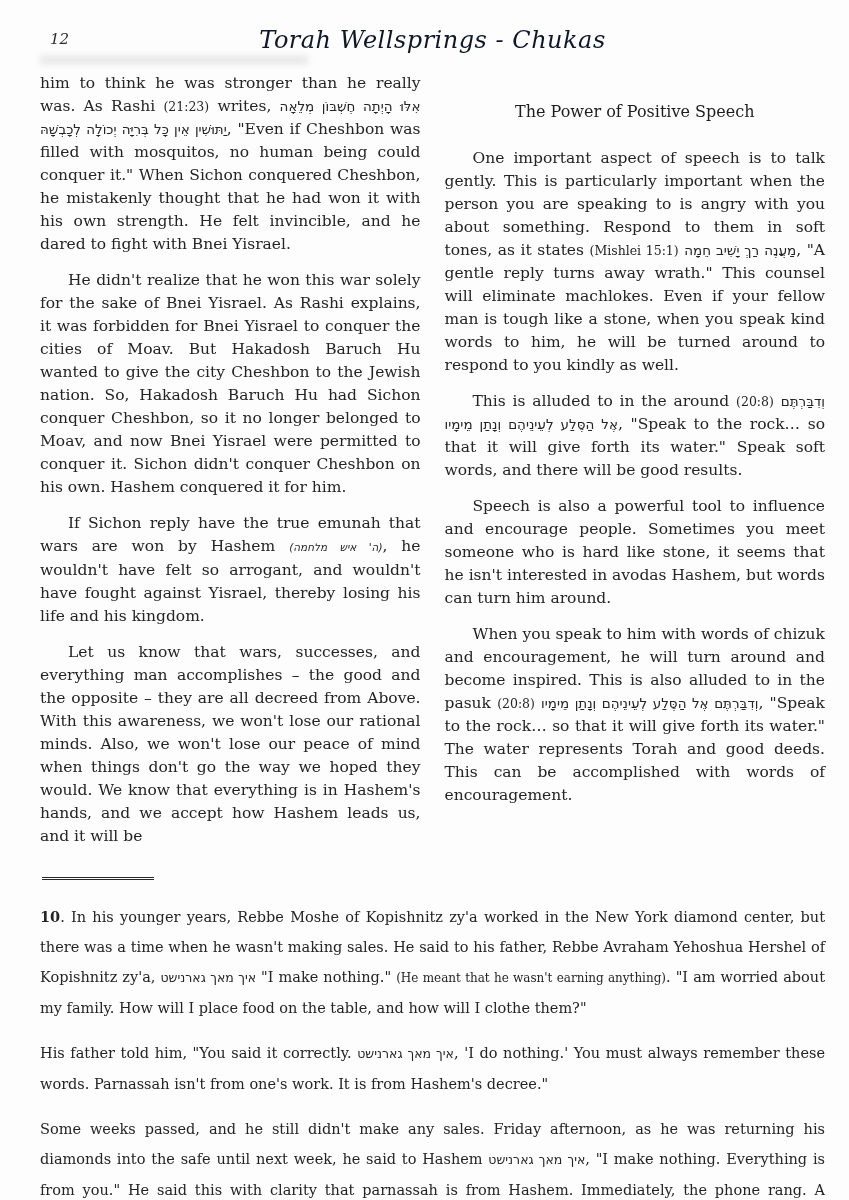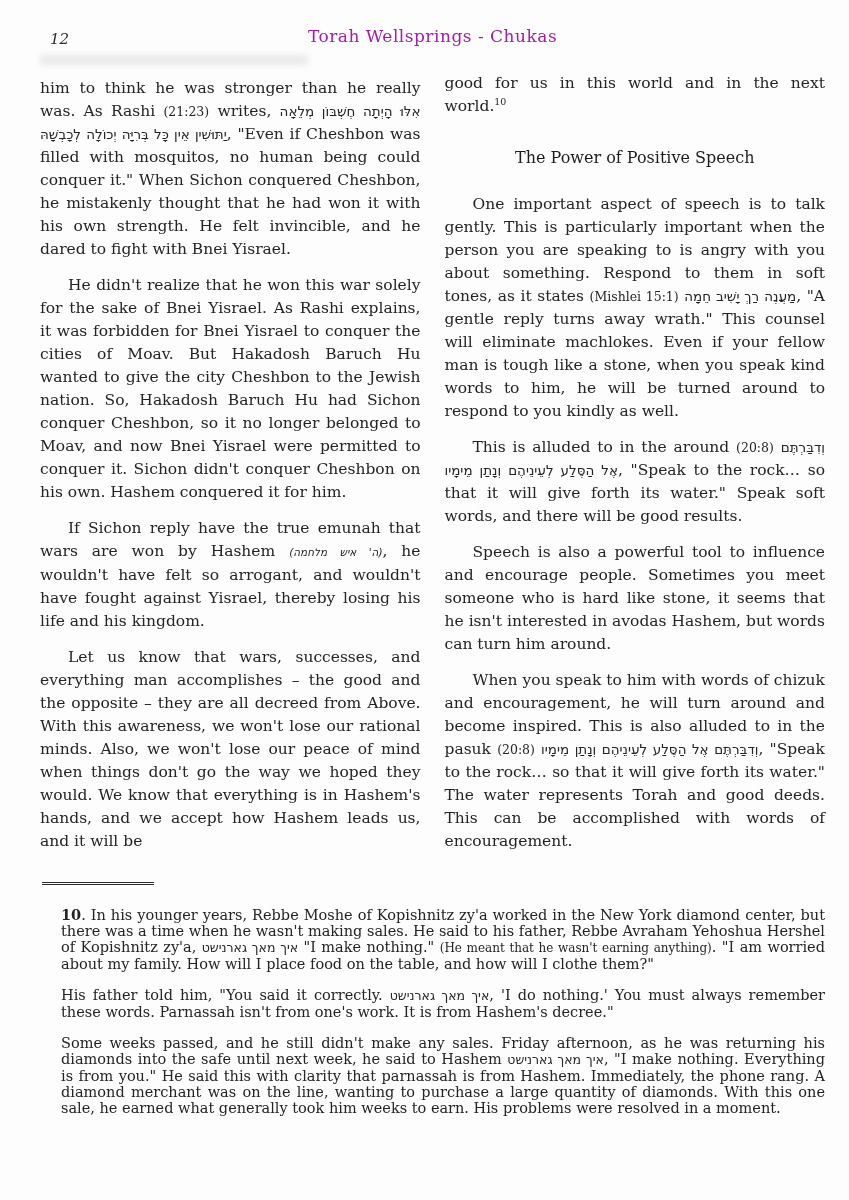--- a/index.html
+++ b/index.html
@@ -20,37 +20,37 @@
   }
   .page-number {
     position: absolute;
     left: 10px; top: 4px;
     font-style: italic;
     font-size: 15px;
     color: #2c2c2c;
   }
   .page-title {
     text-align: center;
-    font-size: 17px;
+    font-style: italic;
+    font-size: 24px;
     letter-spacing: 0.5px;
-    color: #a21caf;
+    color: #0f172a;
   }
   .header-smudge {
     position: absolute;
     left: 0px; top: 29px;
     width: 268px; height: 10px;
     background: #d9d9d9;
     filter: blur(3px);
     opacity: 0.55;
   }
   .columns {
     display: flex;
     gap: 24px;
     margin-top: 16px;
-    align-items: flex-end;
   }
   .col { width: 383px; box-sizing: border-box; }
   .body-par {
     margin: 0 0 13px 0;
     font-size: 15.5px;
     line-height: 23px;
     text-align: justify;
   }
   .indent { text-indent: 28px; }
   .cite { font-size: 12.5px; }
@@ -68,23 +68,22 @@
   .footnote-separator {
     width: 112px;
     height: 0;
     border-top: 1px solid #2a2a2a;
     border-bottom: 1px solid #2a2a2a;
     padding-top: 1px;
     margin: 16px 0 22px 2px;
   }
   .footnotes .body-par {
     font-size: 14.5px;
-    line-height: 16px;
+    line-height: 30px;
     margin-bottom: 15px;
-    margin-left: 21px;
   }
   .footnotes .heb { font-size: 12.5px; }
   .footnotes .cite { font-size: 12px; }
 </style>
 </head>
 <body>
 
 <div class="page">
 
   <div class="page-header">
@@ -96,21 +95,20 @@
   <div class="columns">
 
     <div class="col">
       <p class="body-par"><span>him to think he was stronger than he really was. As Rashi </span><span class="cite">(21:23)</span><span> writes, </span><span class="heb" dir="rtl" lang="he">אִלּוּ הָיְתָה חֶשְׁבּוֹן מְלֵאָה יַתּוּשִׁין אֵין כָּל בְּרִיָּה יְכוֹלָה לְכָבְשָׁהּ</span><span>, "Even if Cheshbon was filled with mosquitos, no human being could conquer it." When Sichon conquered Cheshbon, he mistakenly thought that he had won it with his own strength. He felt invincible, and he dared to fight with Bnei Yisrael.</span></p>
       <p class="body-par indent"><span>He didn't realize that he won this war solely for the sake of Bnei Yisrael. As Rashi explains, it was forbidden for Bnei Yisrael to conquer the cities of Moav. But Hakadosh Baruch Hu wanted to give the city Cheshbon to the Jewish nation. So, Hakadosh Baruch Hu had Sichon conquer Cheshbon, so it no longer belonged to Moav, and now Bnei Yisrael were permitted to conquer it. Sichon didn't conquer Cheshbon on his own. Hashem conquered it for him.</span></p>
       <p class="body-par indent"><span>If Sichon reply have the true emunah that wars are won by Hashem </span><span class="heb-cite" dir="rtl" lang="he">(ה' איש מלחמה)</span><span>, he wouldn't have felt so arrogant, and wouldn't have fought against Yisrael, thereby losing his life and his kingdom.</span></p>
       <p class="body-par indent"><span>Let us know that wars, successes, and everything man accomplishes – the good and the opposite – they are all decreed from Above. With this awareness, we won't lose our rational minds. Also, we won't lose our peace of mind when things don't go the way we hoped they would. We know that everything is in Hashem's hands, and we accept how Hashem leads us, and it will be</span></p>
     </div>
 
     <div class="col">
-      <p class="body-par"><span>good for us in this world and in the next world.</span><sup class="sup-ref">10</sup></p>
       <h2 class="section-heading">The Power of Positive Speech</h2>
       <p class="body-par indent"><span>One important aspect of speech is to talk gently. This is particularly important when the person you are speaking to is angry with you about something. Respond to them in soft tones, as it states </span><span class="cite">(Mishlei 15:1)</span><span> </span><span class="heb" dir="rtl" lang="he">מַעֲנֶה רַךְ יָשִׁיב חֵמָה</span><span>, "A gentle reply turns away wrath." This counsel will eliminate machlokes. Even if your fellow man is tough like a stone, when you speak kind words to him, he will be turned around to respond to you kindly as well.</span></p>
       <p class="body-par indent"><span>This is alluded to in the around </span><span class="cite">(20:8)</span><span> </span><span class="heb" dir="rtl" lang="he">וְדִבַּרְתֶּם אֶל הַסֶּלַע לְעֵינֵיהֶם וְנָתַן מֵימָיו</span><span>, "Speak to the rock… so that it will give forth its water." Speak soft words, and there will be good results.</span></p>
       <p class="body-par indent"><span>Speech is also a powerful tool to influence and encourage people. Sometimes you meet someone who is hard like stone, it seems that he isn't interested in avodas Hashem, but words can turn him around.</span></p>
       <p class="body-par indent"><span>When you speak to him with words of chizuk and encouragement, he will turn around and become inspired. This is also alluded to in the pasuk </span><span class="cite">(20:8)</span><span> </span><span class="heb" dir="rtl" lang="he">וְדִבַּרְתֶּם אֶל הַסֶּלַע לְעֵינֵיהֶם וְנָתַן מֵימָיו</span><span>, "Speak to the rock… so that it will give forth its water." The water represents Torah and good deeds. This can be accomplished with words of encouragement.</span></p>
     </div>
 
   </div>
 
   <div class="footnote-separator"></div>

